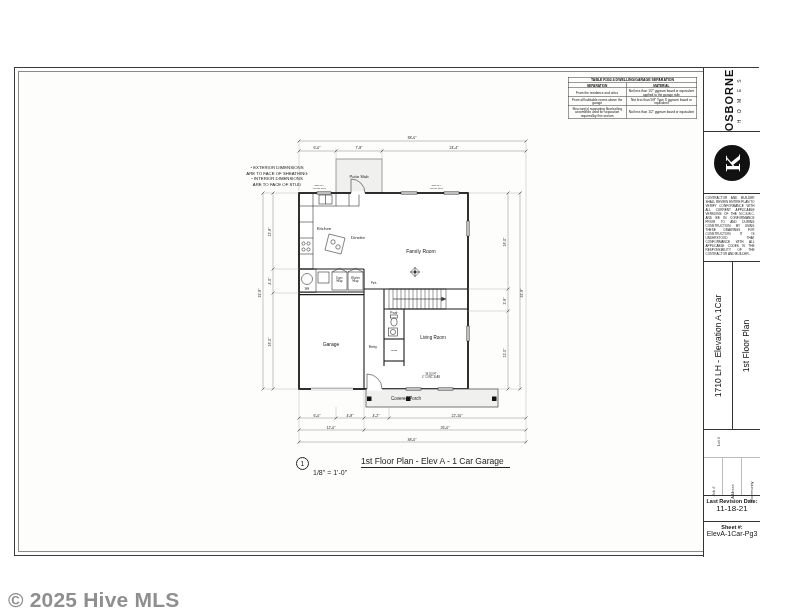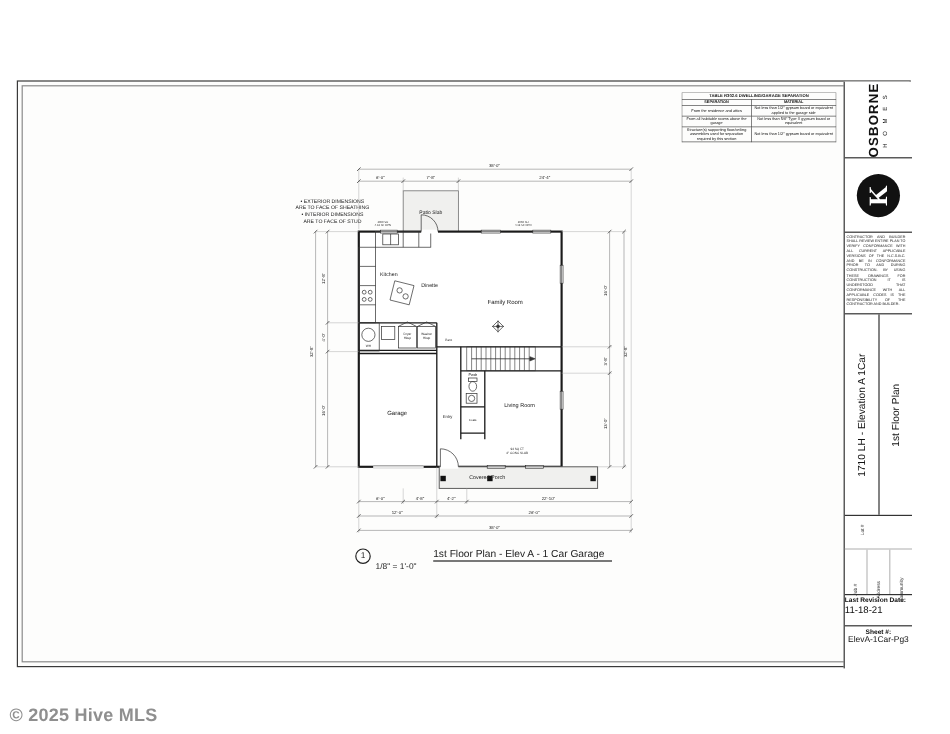--- a/index.html
+++ b/index.html
@@ -56,29 +56,29 @@
   .plan-name { font-size:8.5px; color:#111; }
   .sheet-title { font-size:8.5px; color:#111; }
   .fields-cell { height:66px; display:flex; flex-direction:column; }
   .field-top { position:relative; height:28px; border-bottom:1px solid #bbb; }
   .field-top .vtext { left:10px; top:9px; transform:rotate(-90deg); font-size:4px; color:#333; }
   .field-row { flex:1; display:flex; }
   .field-col { position:relative; flex:1; }
   .field-col + .field-col { border-left:1px solid #bbb; }
   .field-col .vtext { top:auto; bottom:1px; transform:translateX(-50%) rotate(-90deg);
     transform-origin:center; font-size:4px; color:#333; }
-  .rev-cell { height:26px; text-align:left; }
+  .rev-cell { height:26px; text-align:center; }
   .rev-label { font-size:5.5px; font-weight:bold; color:#111; margin-top:2px; }
   .rev-date { font-size:8px; color:#111; }
   .sheetno-cell { height:25px; text-align:center; border-bottom:none; flex:1; }
   .sheet-label { font-size:5.5px; font-weight:bold; color:#111; margin-top:2px; }
   .sheet-number { font-size:7px; color:#111; }
 
   
-  .watermark { position:absolute; left:8px; top:588px; font-size:15px; font-weight:600;
+  .watermark { position:absolute; left:8px; top:588px; font-size:21px; font-weight:600;
     color:#8f8f8f; letter-spacing:0.2px; }
 </style>
 </head>
 <body>
 
 <div class="canvas">
 
   <div class="sheet">
     <div class="sheet-inner"></div>
 

